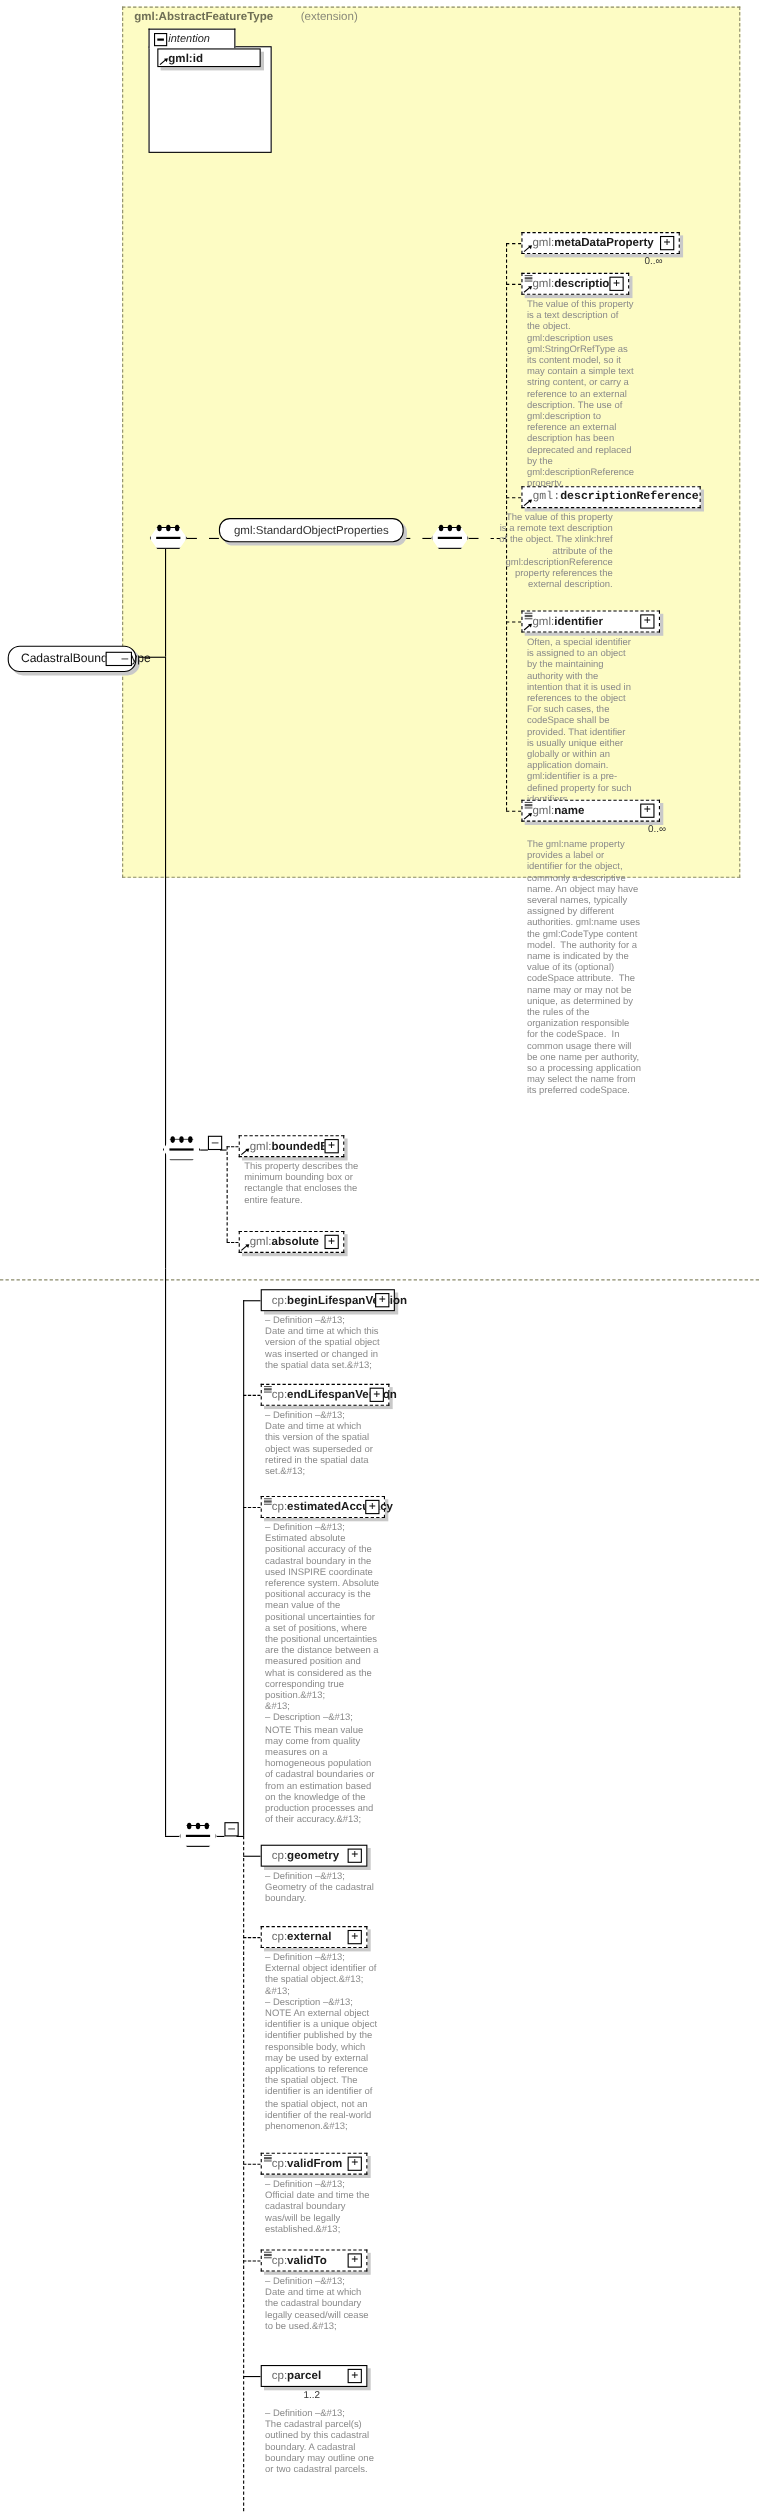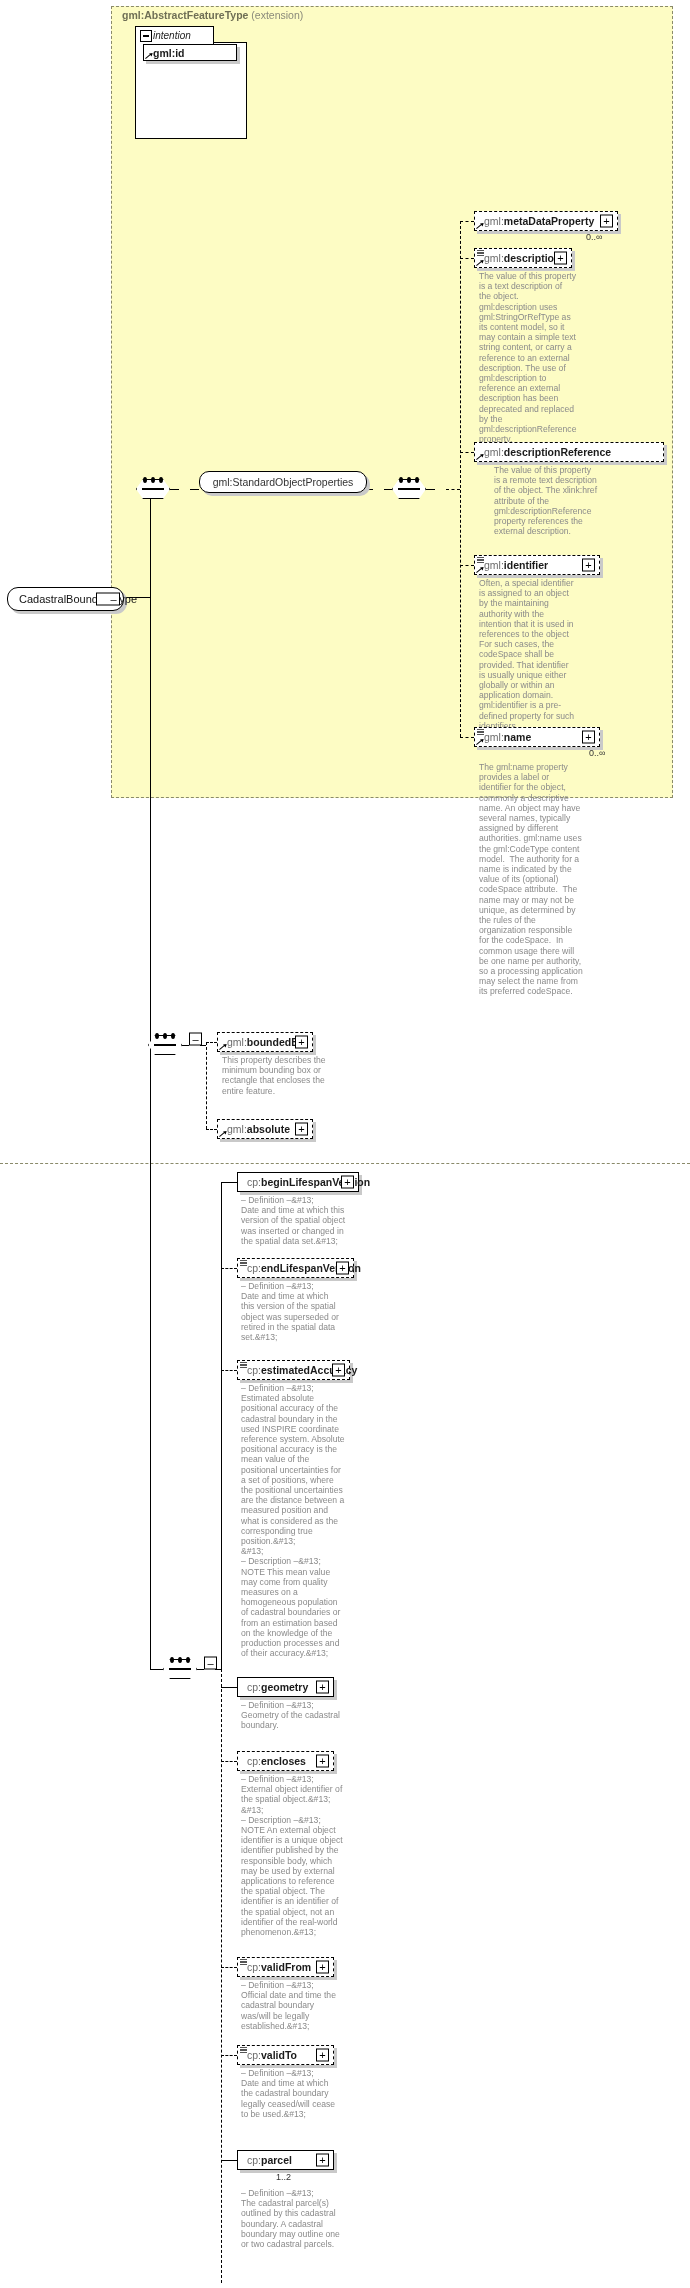--- a/index.html
+++ b/index.html
@@ -56,21 +56,21 @@
 
   
   .typebox{position:absolute;height:22px;background:#fff;border:1.6px solid #000;border-radius:11px;
        box-shadow:3px 3px 0 0 #c9c9c9;display:flex;align-items:center;z-index:6;}
   .typebox span{font-size:11px;color:#111;padding-left:11px;}
 
   
   .ext{position:absolute;border:1.5px dashed #8a8a6a;background:#fdfcc4;z-index:1;}
   .ext-title{position:absolute;font-size:10.5px;z-index:3;}
   .ext-title b{color:#6f6f55;font-weight:bold;}
-  .ext-title i{color:#8a8a7a;font-style:normal;}
+  .ext-title i{color:#8a8a7a;font-style:normal;margin-left:22px;}
 
   
   .attrbox{position:absolute;background:#fff;border:1.4px solid #000;z-index:3;}
   .attrtab{position:absolute;background:#fff;border:1.4px solid #000;border-bottom:none;
            height:17px;display:flex;align-items:center;z-index:4;}
   .attrtab .t{font-size:10px;font-style:italic;color:#222;padding-left:17px;}
   .attrtab .mbox{position:absolute;left:4px;top:3px;width:10px;height:10px;border:1.2px solid #000;
            background:#fff;display:flex;align-items:center;justify-content:center;}
   .attrtab .mbox:after{content:"";width:6px;height:1.2px;background:#000;}
 
@@ -176,27 +176,27 @@
     <span class="lbl">
       <span class="pre">gml:</span><span class="nm">description</span>
     </span>
     <span class="exp">
         <b>+</b>
       </span>
   </div>
   <div class="note" style="left:479px;top:271px;width:97px;">The value of this property is a text description of the object. gml:description uses gml:StringOrRefType as its content model, so it may contain a simple text string content, or carry a reference to an external description. The use of gml:description to reference an external description has been deprecated and replaced by the gml:descriptionReference property.</div>
 
   <div class="hd" style="left:460px;top:452px;width:14px;"></div>
-  <div class="ebox dashed shadow" style="left:474px;top:442px;width:190px;">
+  <div class="ebox dashed shadow" style="left:474px;top:442px;width:163px;font-family:Liberation Mono, monospace;">
     <span class="arrw"></span>
     <span class="lbl">
       <span class="pre">gml:</span><span class="nm">descriptionReference</span>
     </span>
   </div>
-  <div class="note" style="left:494px;top:465px;width:105px;">The value of this property is a remote text description of the object. The xlink:href attribute of the gml:descriptionReference property references the external description.</div>
+  <div class="note" style="left:452px;top:465px;width:105px;text-align:right;">The value of this property is a remote text description of the object. The xlink:href attribute of the gml:descriptionReference property references the external description.</div>
 
   <div class="hd" style="left:460px;top:565px;width:14px;"></div>
   <div class="ebox dashed shadow" style="left:474px;top:555px;width:126px;">
     <span class="seqg">
         <i></i>
         <i></i>
         <i></i>
       </span>
     <span class="arrw"></span>
     <span class="lbl">
@@ -340,21 +340,21 @@
     <span class="exp">
         <b>+</b>
       </span>
   </div>
   <div class="note" style="left:241px;top:1700px;width:108px;">– Definition –&amp;#13;
 Geometry of the cadastral boundary.</div>
 
   <div class="hd" style="left:221px;top:1761px;width:16px;"></div>
   <div class="ebox dashed shadow" style="left:237px;top:1751px;width:97px;">
     <span class="lbl">
-      <span class="pre">cp:</span><span class="nm">encloses</span>
+      <span class="pre">cp:</span><span class="nm">external</span>
     </span>
     <span class="exp">
         <b>+</b>
       </span>
   </div>
   <div class="note" style="left:241px;top:1774px;width:105px;">– Definition –&amp;#13;
 External object identifier of the spatial object.&amp;#13;
 &amp;#13;
 – Description –&amp;#13;
 NOTE An external object identifier is a unique object identifier published by the responsible body, which may be used by external applications to reference the spatial object. The identifier is an identifier of the spatial object, not an identifier of the real-world phenomenon.&amp;#13;</div>

